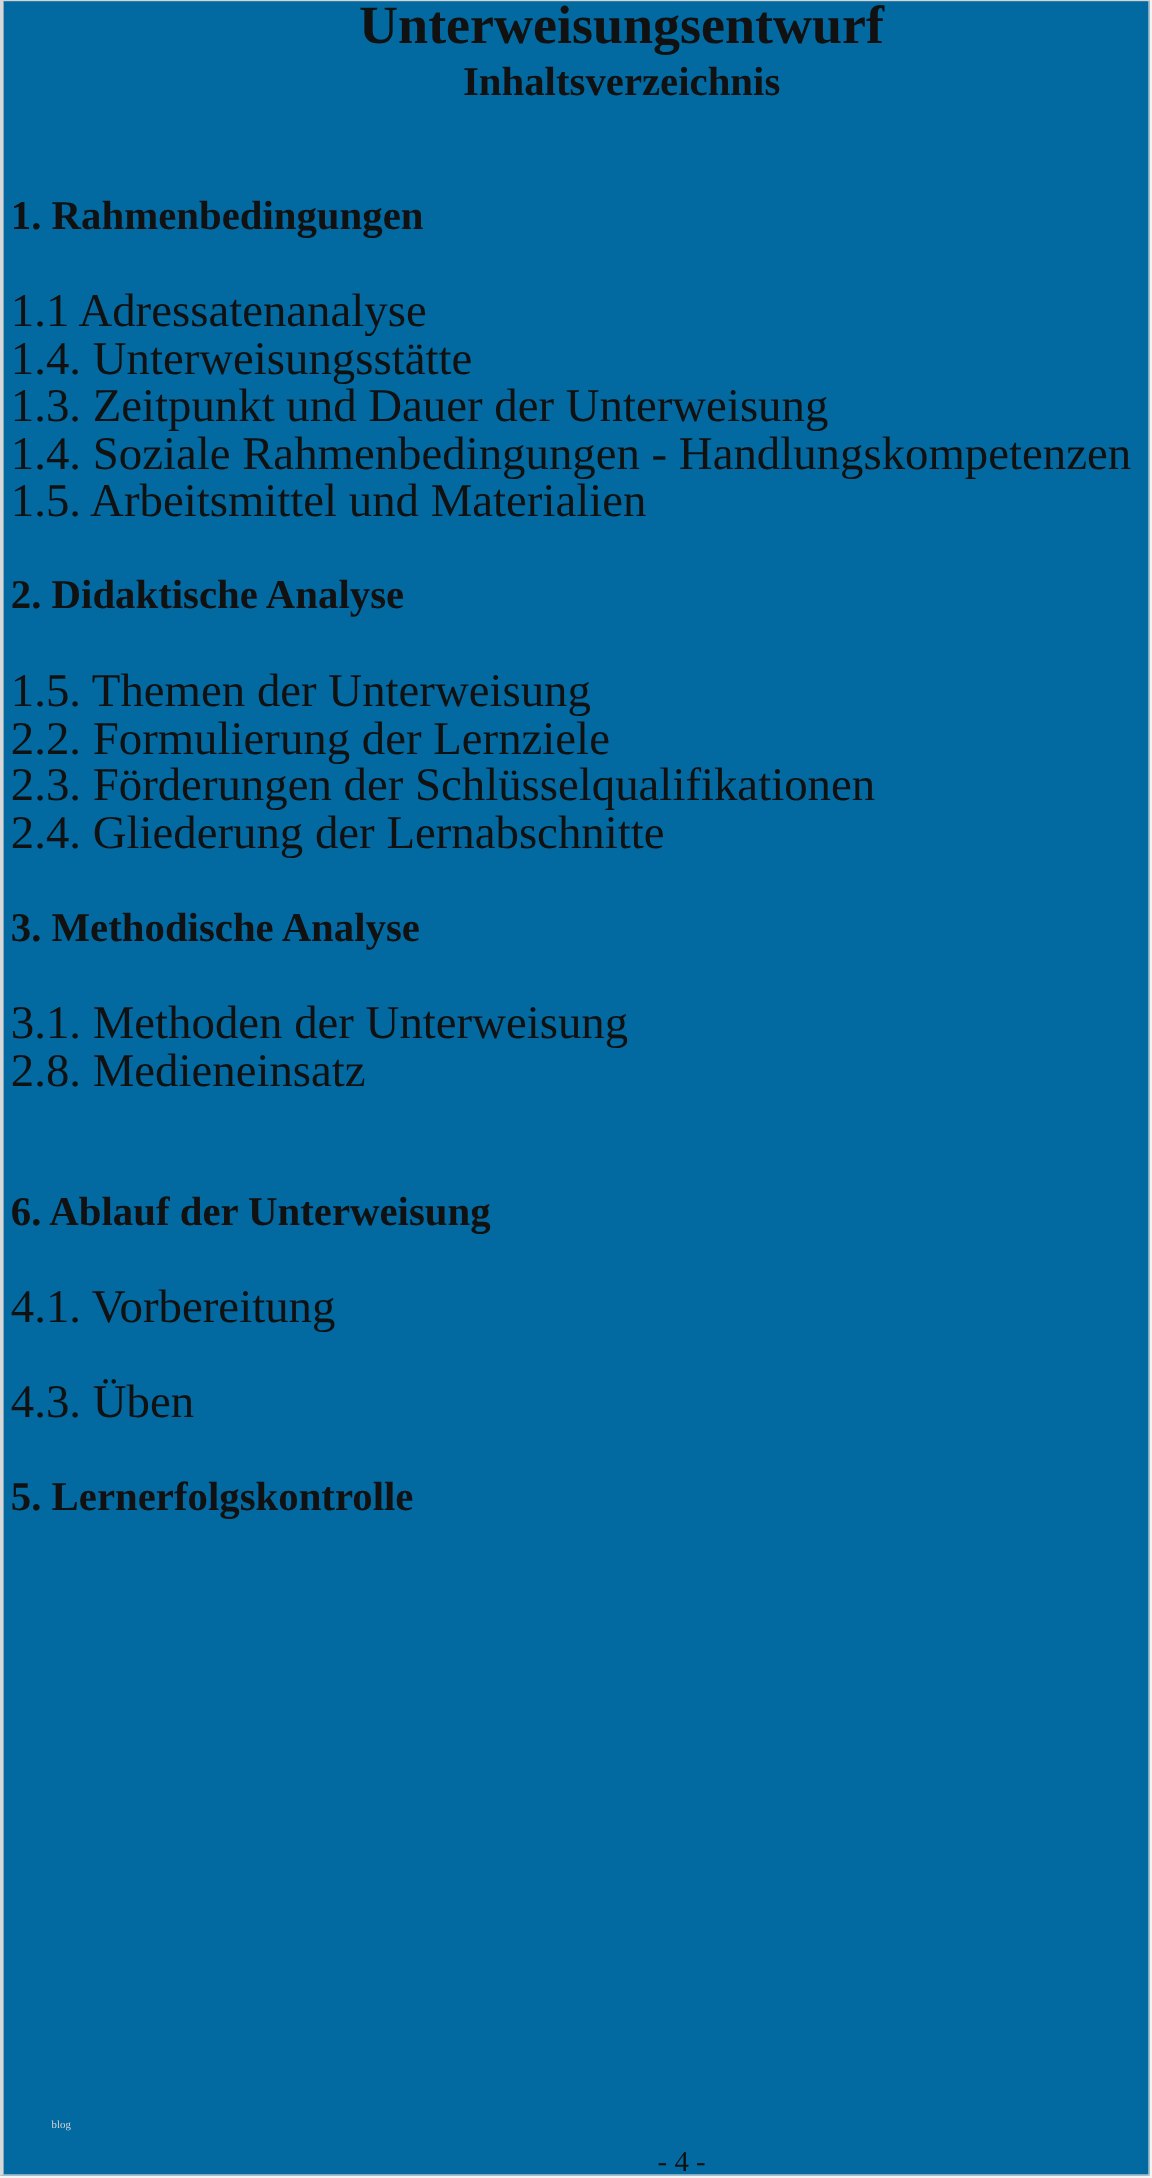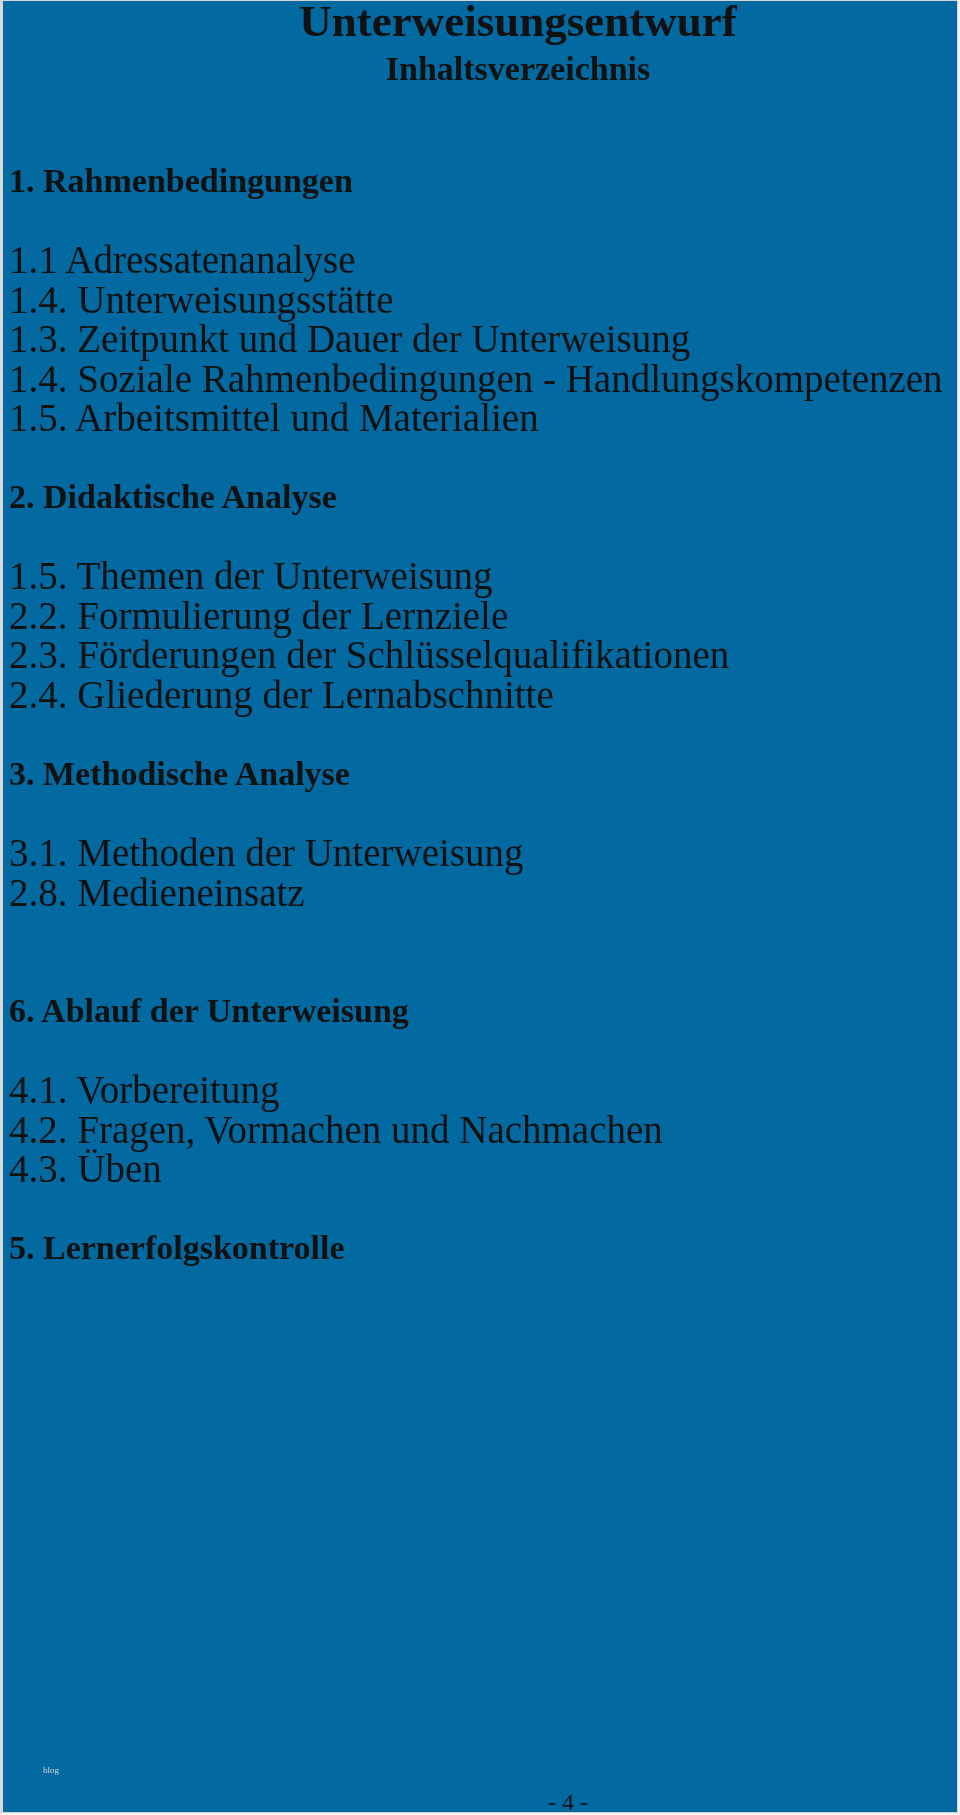--- a/index.html
+++ b/index.html
@@ -95,20 +95,19 @@
   <div class="line" style="top:596px">2.2. Formulierung der Lernziele</div>
   <div class="line" style="top:635px">2.3. Förderungen der Schlüsselqualifikationen</div>
   <div class="line" style="top:675px">2.4. Gliederung der Lernabschnitte</div>
 
   <div class="line section" style="top:754px">3. Methodische Analyse</div>
   <div class="line" style="top:833px">3.1. Methoden der Unterweisung</div>
   <div class="line" style="top:873px">2.8. Medieneinsatz</div>
 
   <div class="line section" style="top:991px">6. Ablauf der Unterweisung</div>
   <div class="line" style="top:1070px">4.1. Vorbereitung</div>
-  <div class="line" style="top:1110px">4.2. Fragen, Vormachen und Nachmachen</div>
   <div class="line" style="top:1149px">4.3. Üben</div>
 
   <div class="line section" style="top:1228px">5. Lernerfolgskontrolle</div>
 
   <div class="watermark">blog</div>
   <div class="page-number">- 4 -</div>
 </div>
 
 </body></html>

